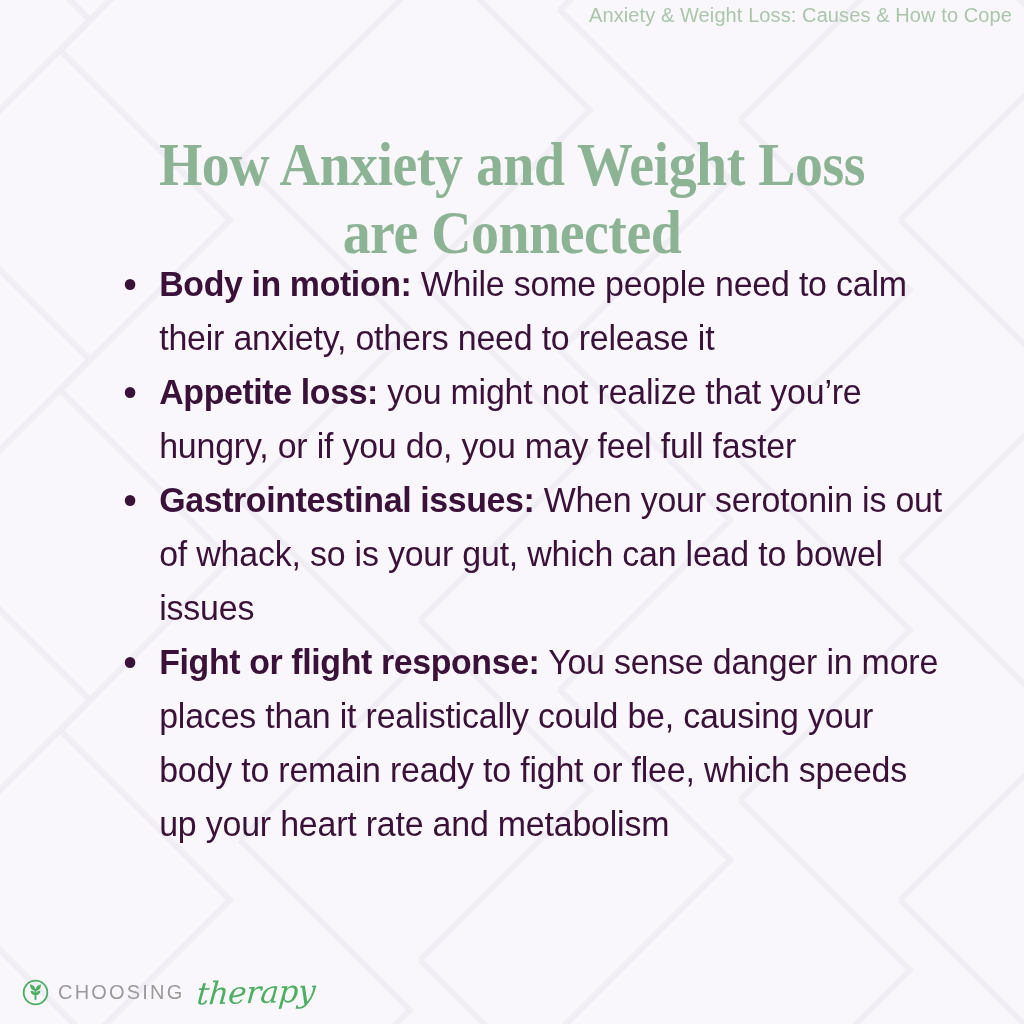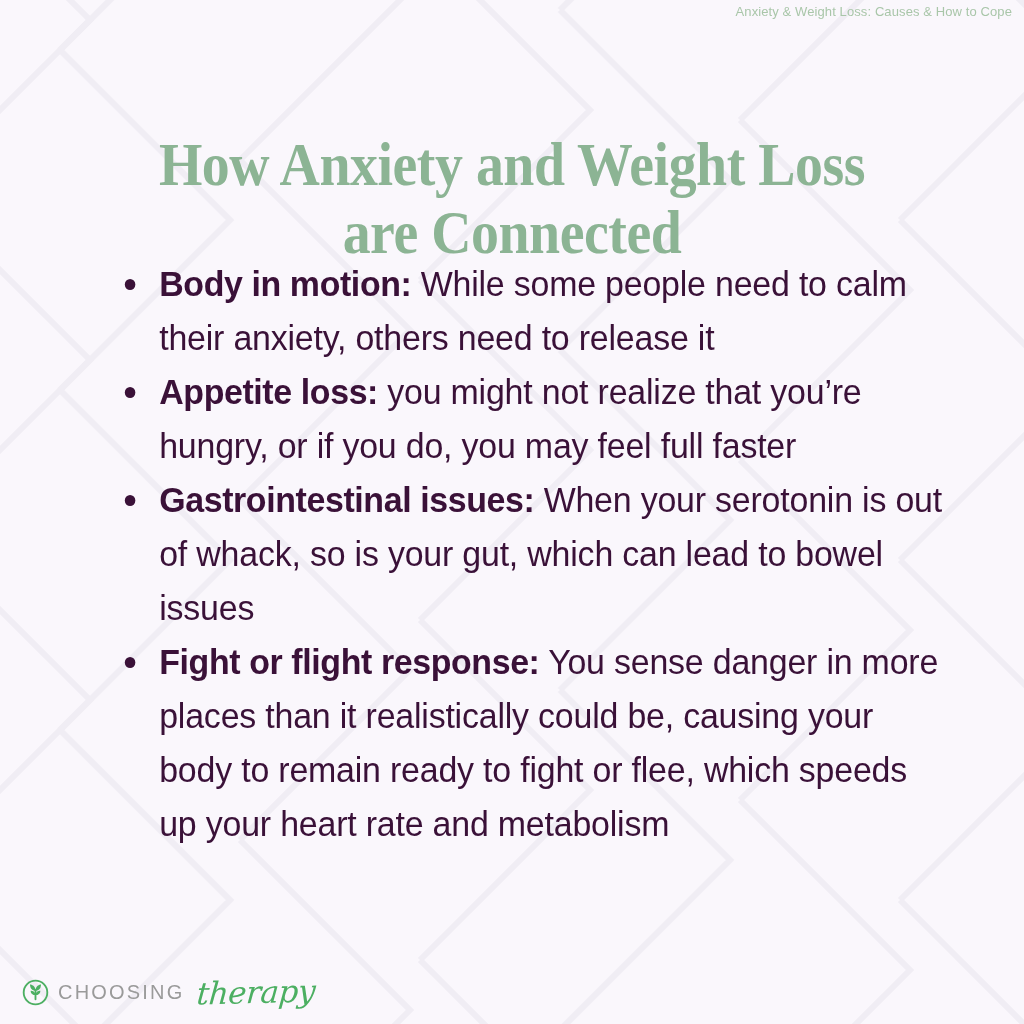--- a/index.html
+++ b/index.html
@@ -33,21 +33,21 @@
     position: absolute;
     inset: 0;
     z-index: 2;
   }
 
   
   .eyebrow {
     position: absolute;
     top: 4px;
     right: 12px;
-    font-size: 13px;
+    font-size: 20px;
     letter-spacing: 0.1px;
     color: #a9c6a9;
     font-family: "Liberation Sans", sans-serif;
     white-space: nowrap;
   }
 
   
   .title {
     position: absolute;
     top: 88px;

